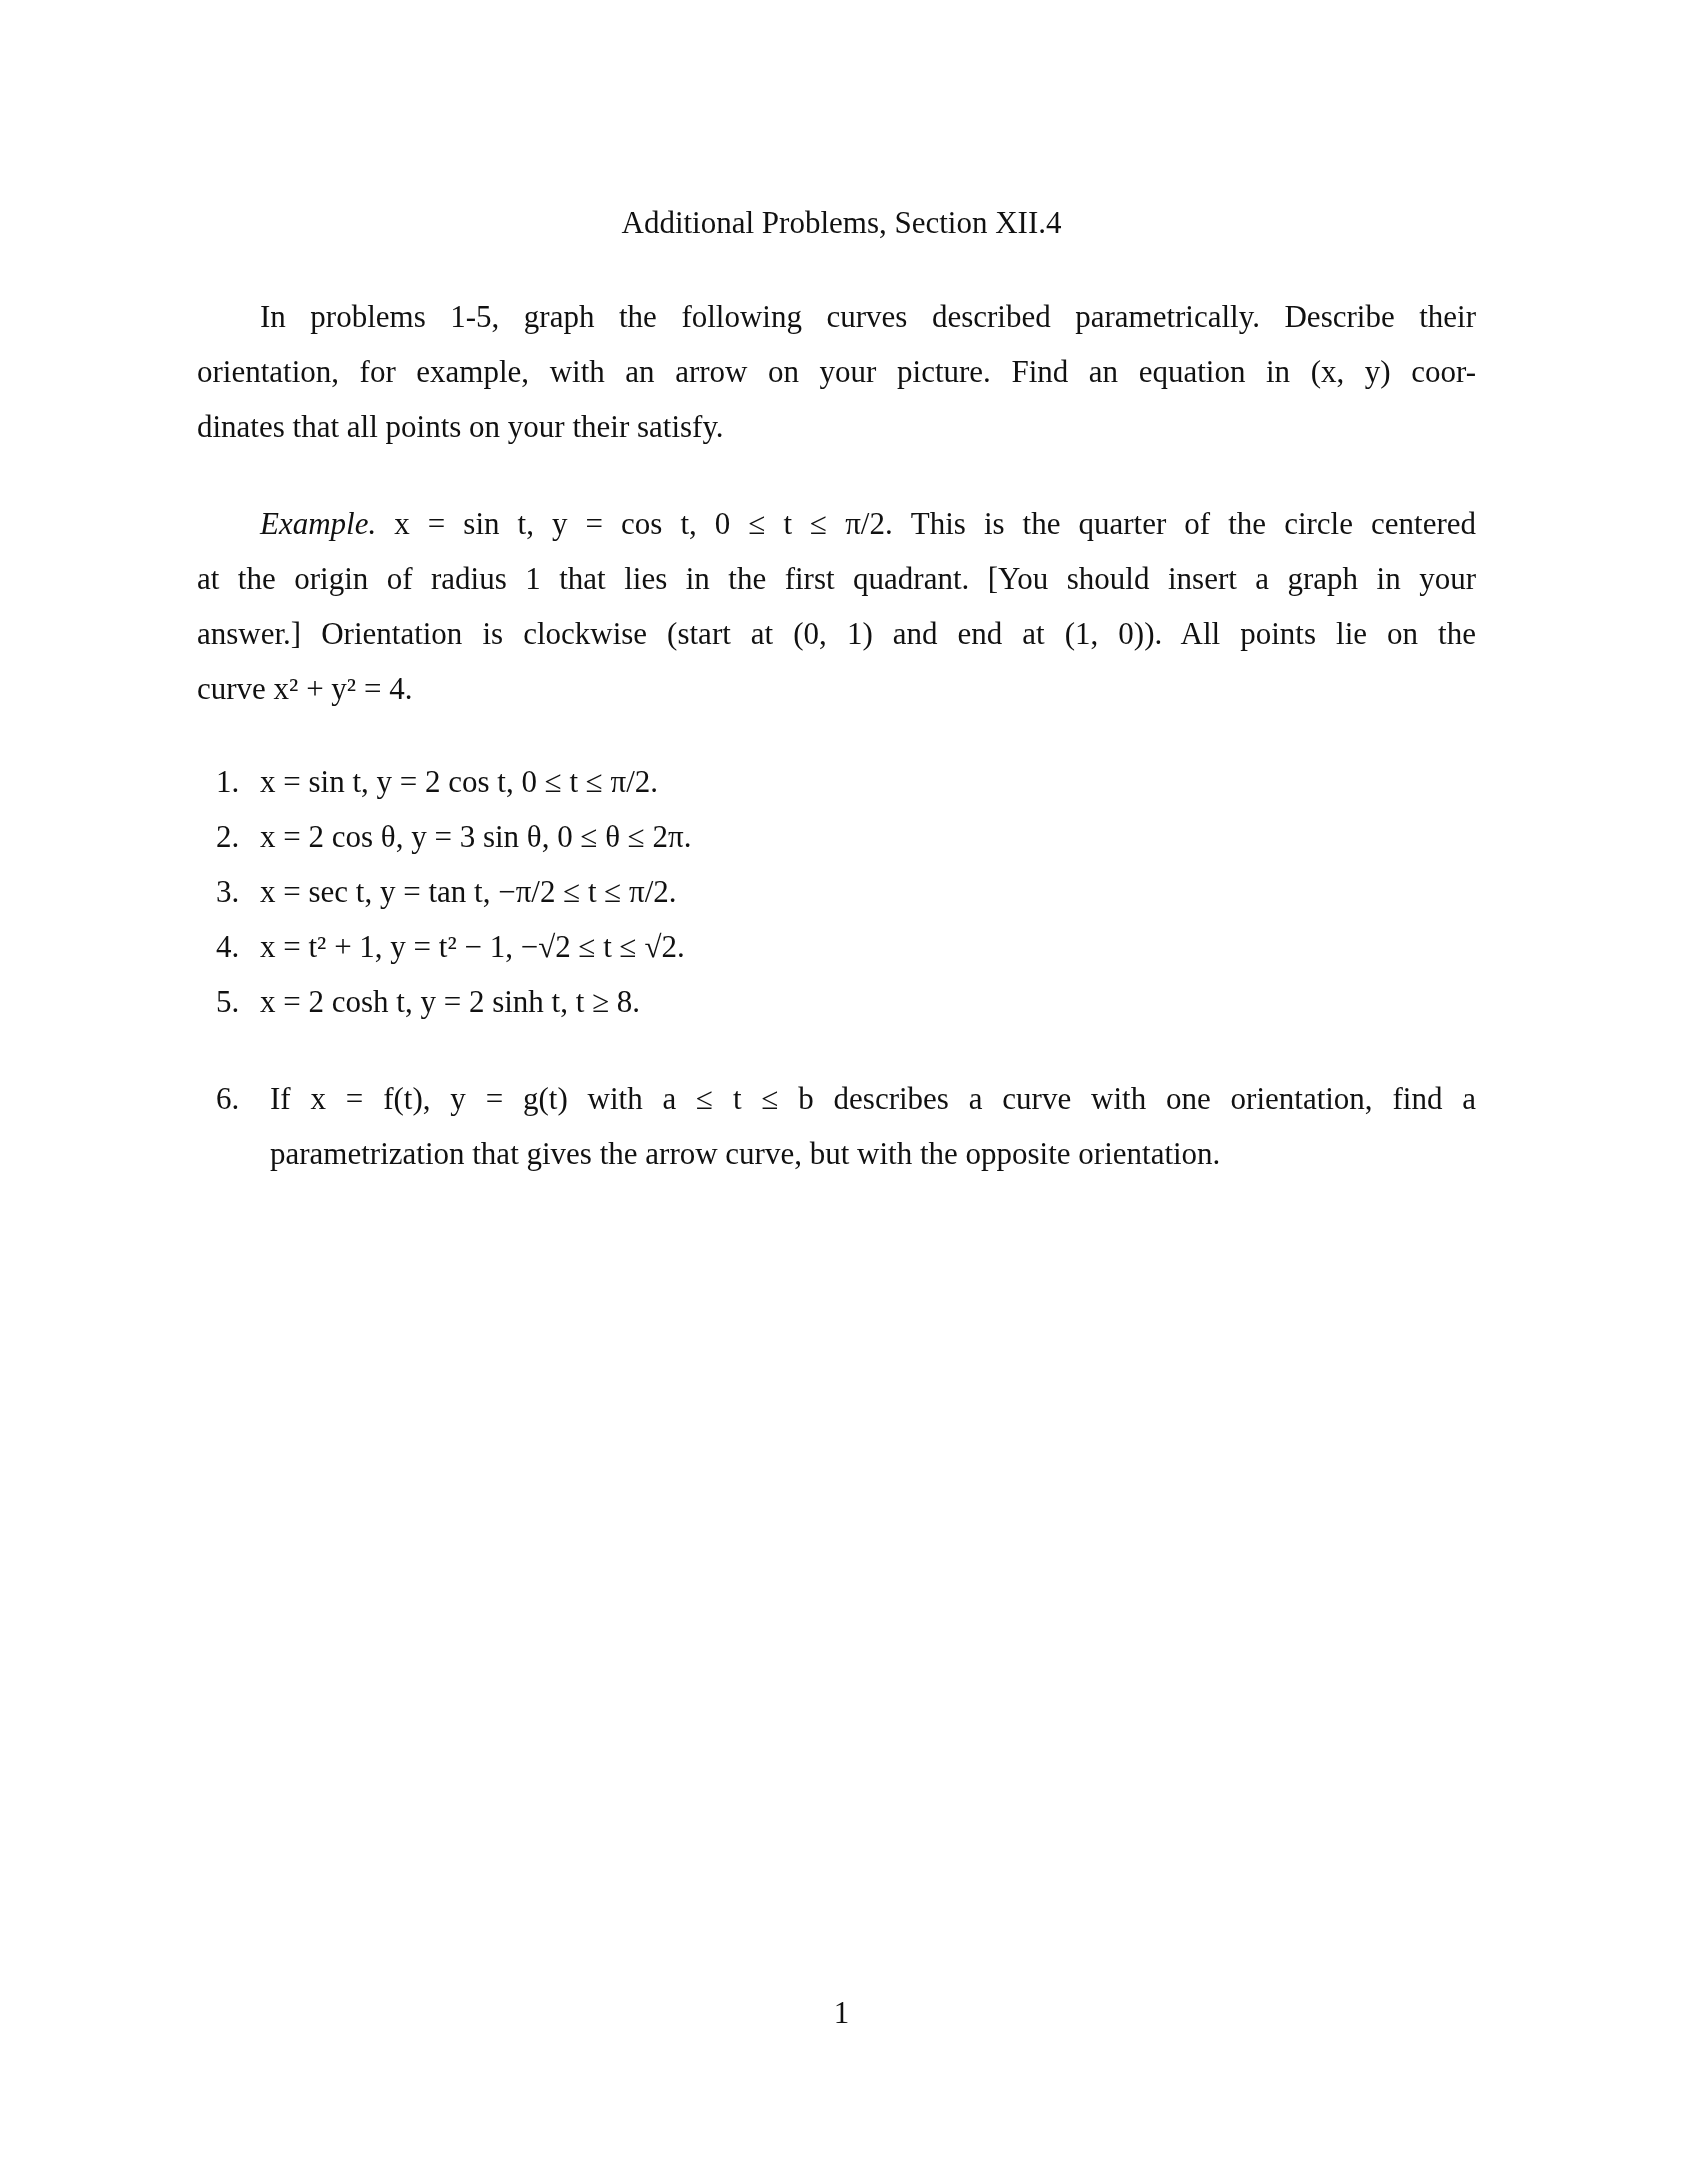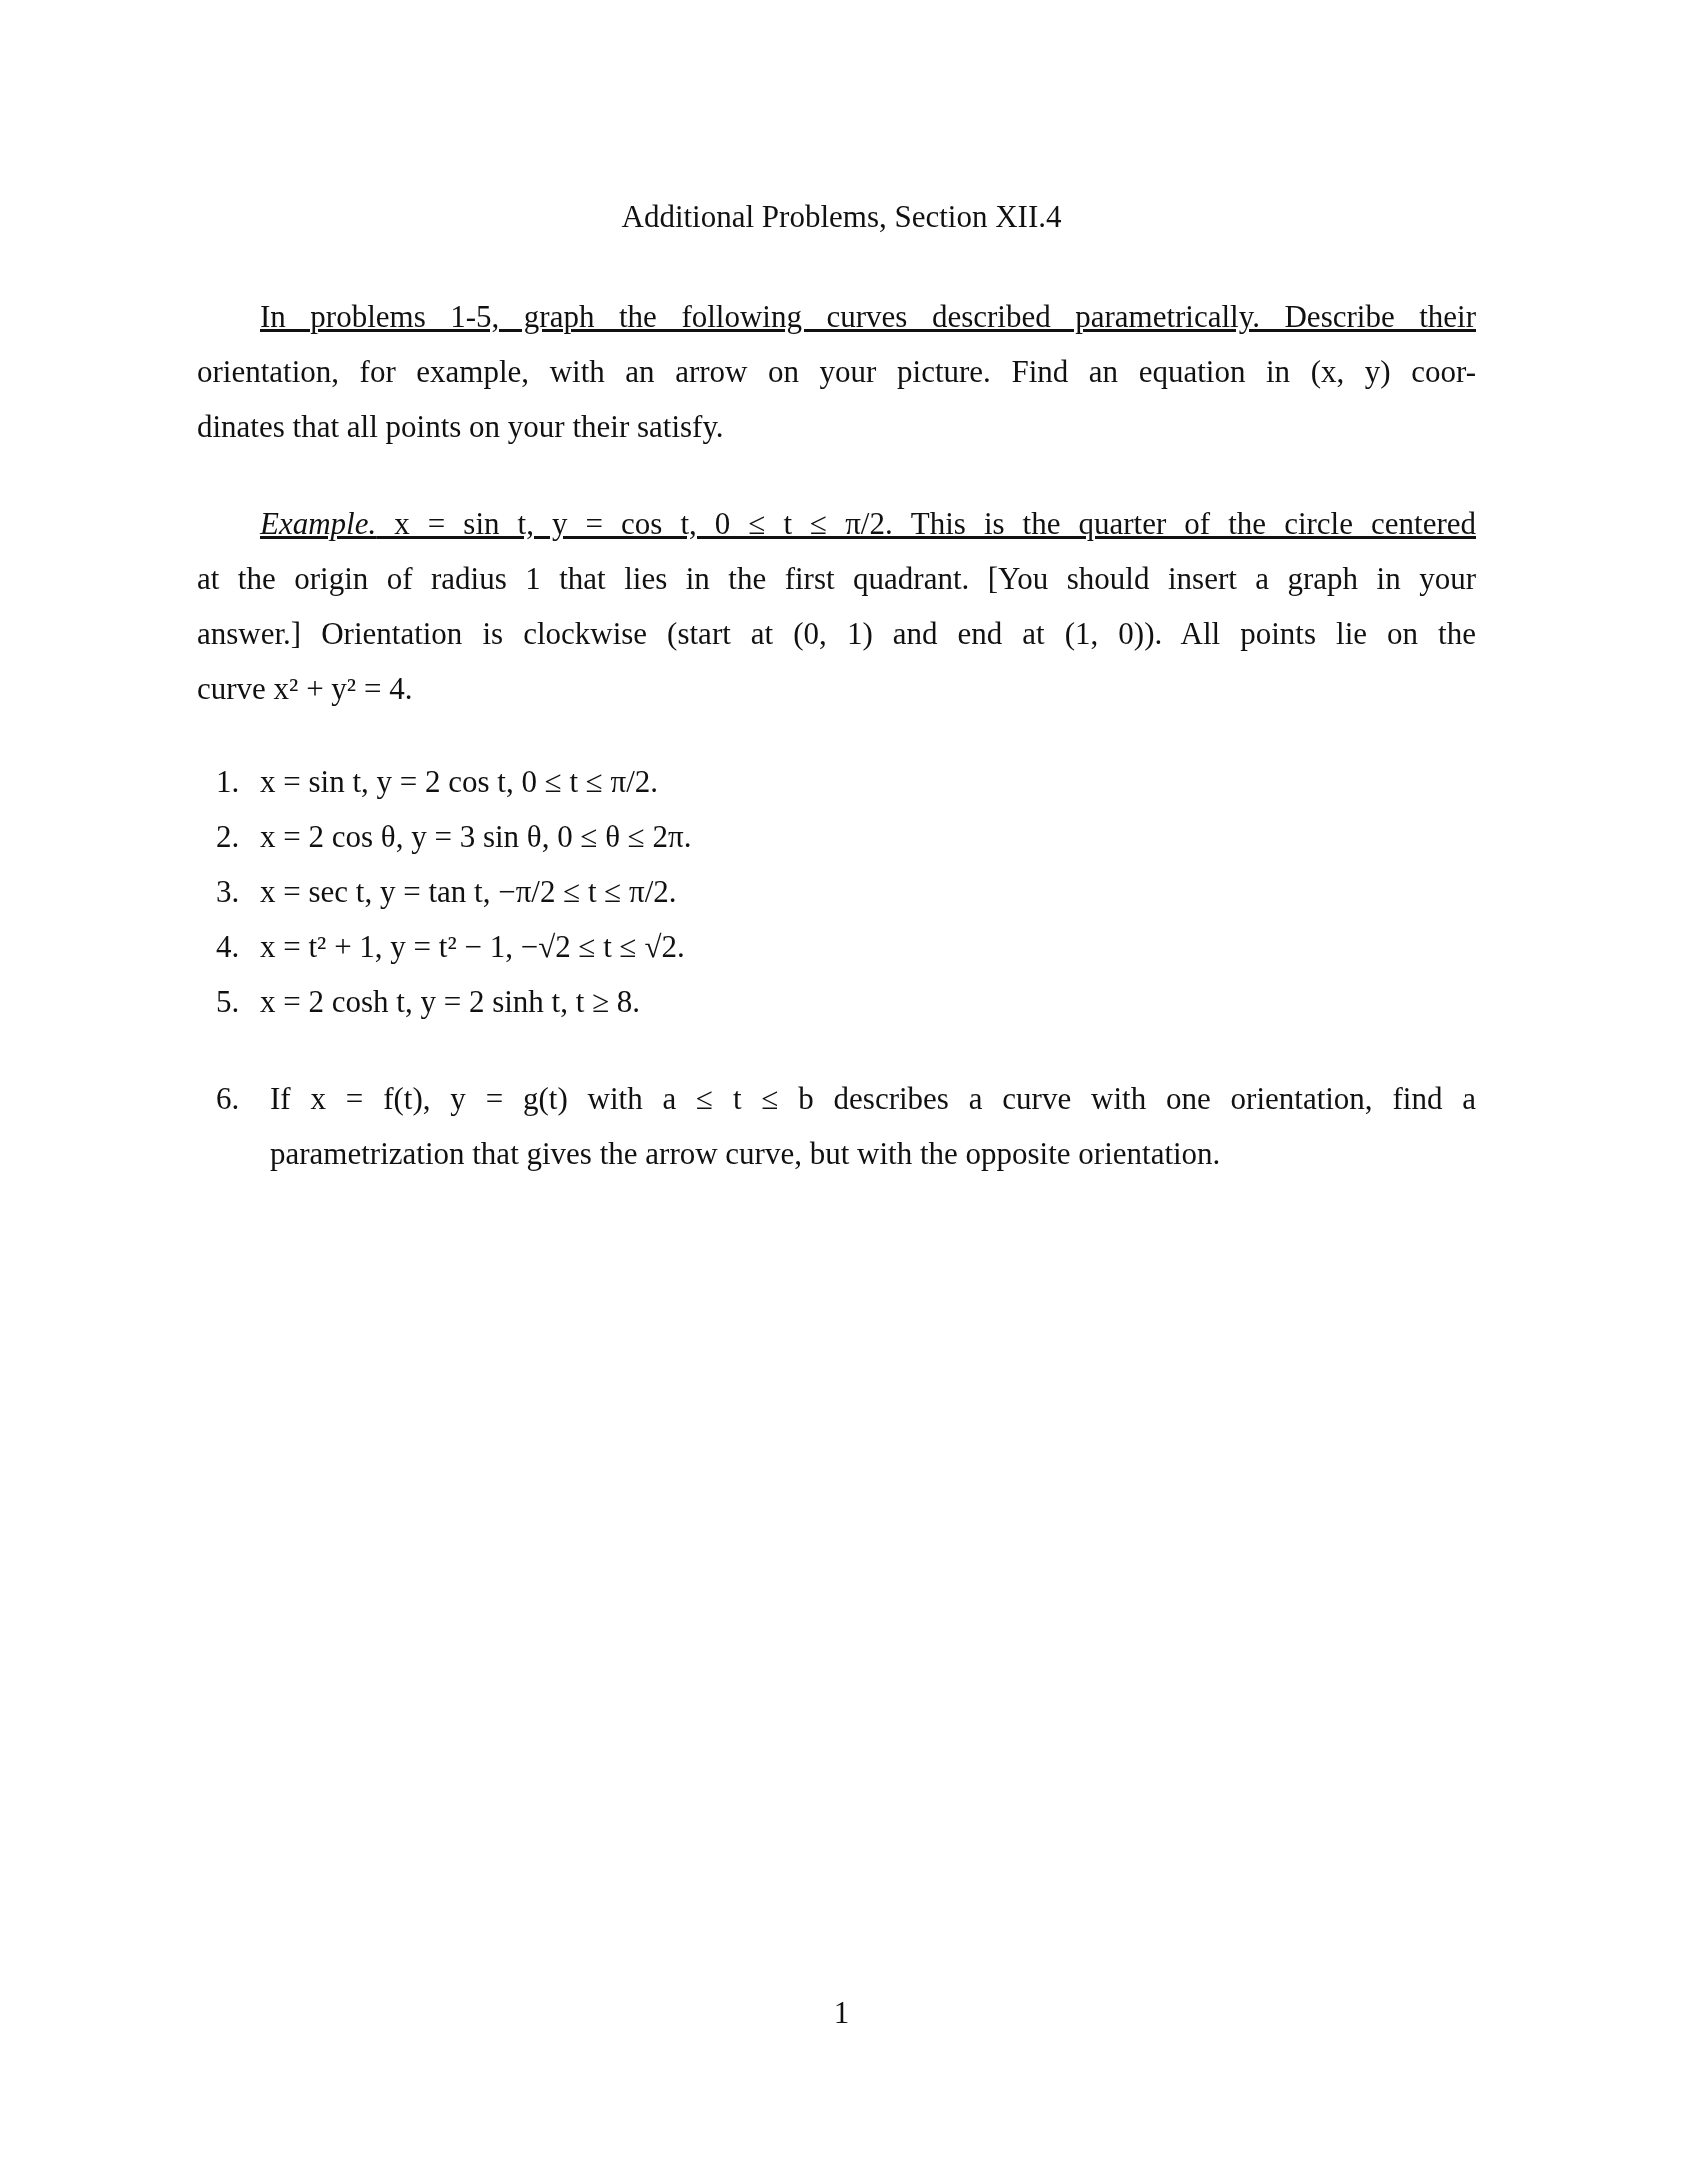--- a/index.html
+++ b/index.html
@@ -16,21 +16,21 @@
     color: #111111;
   }
   .page {
     position: absolute;
     left: 0; top: 0;
     width: 1683px;
     height: 2178px;
   }
   .title {
     position: absolute;
-    top: 195px;
+    top: 201px;
     left: 0;
     width: 1683px;
     text-align: center;
     font-size: 31px;
     line-height: 44px;
     font-family: "Liberation Serif", "DejaVu Serif", serif;
   }
   .para {
     position: absolute;
     left: 197px;
@@ -44,21 +44,20 @@
     display: block;
     white-space: nowrap;
     text-align: justify;
     text-align-last: justify;
   }
   .para .line.last {
     text-align-last: left;
   }
   .para .line.indent {
     padding-left: 63px;
-    text-decoration: underline;
   }
   .intro { top: 289px; }
   .example { top: 496px; }
   .it { font-style: italic; }
 
   .list {
     position: absolute;
     left: 216px;
     top: 754px;
     width: 1260px;

